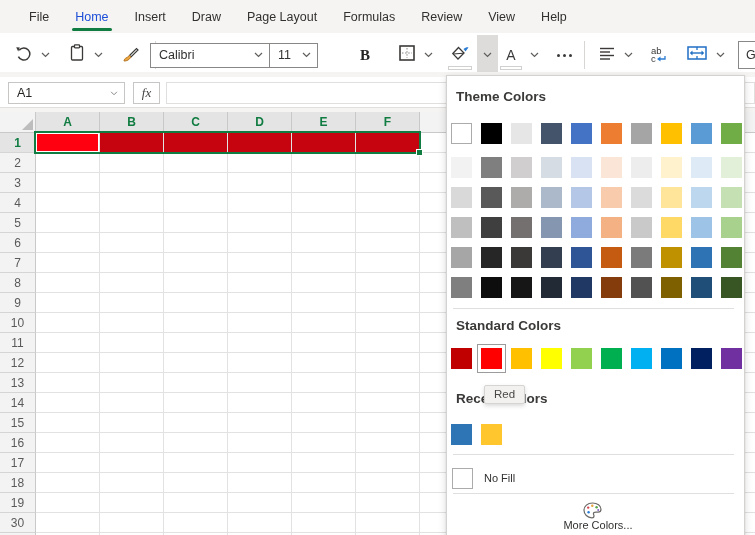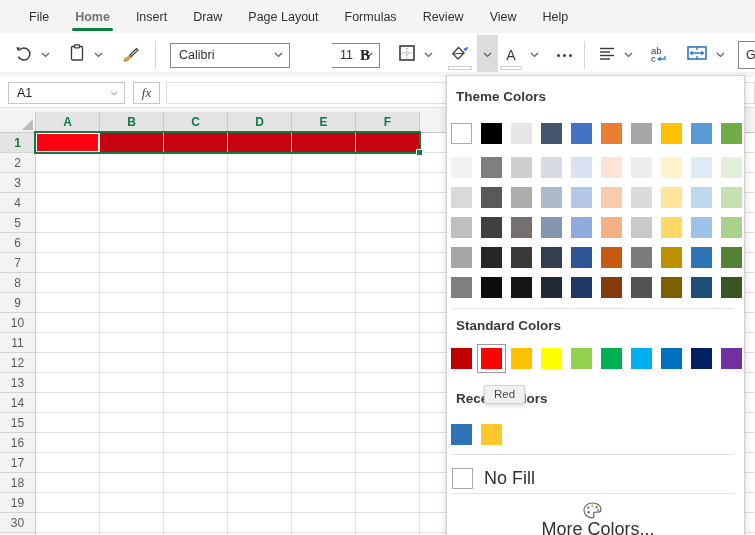--- a/index.html
+++ b/index.html
@@ -7,21 +7,21 @@
   body {
     font-family:"Liberation Sans","DejaVu Sans",sans-serif;
     background:#fff; position:relative; color:#3b3a39;
     -webkit-font-smoothing:antialiased;
   }
   
   .menubar { position:absolute; top:0; left:0; width:755px; height:33px;
     background:#f5f4f3; display:flex; align-items:center; padding-left:16px; }
   .menu-tab { position:relative; height:33px; display:flex; align-items:center;
     padding:0 13px; font-size:12.5px; color:#323130; cursor:default; }
-  .menu-tab.active { font-weight:bold; color:#737373; }
+  .menu-tab.active { font-weight:normal; color:#1d4ed8; }
   .menu-tab.active::after { content:""; position:absolute; left:10px; right:10px;
     bottom:2px; height:3px; background:#107c41; border-radius:2px; }
   
   .toolbar { position:absolute; top:33px; left:0; width:755px; height:44px;
     background:#fff; }
   .tb { position:absolute; top:0; height:44px; display:flex; align-items:center; }
   .tb-btn { display:flex; align-items:center; justify-content:center; height:32px;
     padding:0 3px; border-radius:2px; }
   .chev { margin-left:3px; display:flex; align-items:center; height:32px; padding:0 3px;}
   .chev.pressed { background:#dedcdb; height:40px; padding:0 6px; }
@@ -85,21 +85,21 @@
     color:#3b3a39; white-space:nowrap; }
   .swatch-row { position:absolute; left:4px; display:flex; gap:9px; }
   .swatch { width:21px; height:21px; flex:0 0 21px; }
   .swatch.bordered { border:1px solid #ababab; }
   .swatch.sel-ring { box-shadow:0 0 0 3px #fff, 0 0 0 4px #9b9b9b; }
   .theme-grid { position:absolute; left:4px; top:47px; }
   .theme-row { display:flex; gap:9px; margin-bottom:9px; }
   .theme-row.first { margin-bottom:13px; }
   .pdivider { position:absolute; left:6px; right:10px; height:1px; background:#e1dfdd; }
   .menu-row { position:absolute; left:0; width:297px; height:30px; display:flex;
-    align-items:center; padding-left:5px; font-size:18px; color:#323130; cursor:default;}
+    align-items:center; padding-left:5px; font-size:11px; color:#323130; cursor:default;}
   .menu-row .swatch { margin-right:11px; }
   .menu-row .ico { width:21px; margin-right:11px; display:flex; justify-content:center;}
   .tooltip { position:absolute; left:484px; top:385px; z-index:60; background:#f2f1f0;
     border:1px solid #d6d4d2; border-radius:2px; padding:2px 9px 3px; font-size:11.5px;
     color:#494847; box-shadow:0 2px 4px rgba(0,0,0,.15); }
 </style>
 </head>
 <body>
 
 <div class="menubar">
@@ -149,21 +149,21 @@
     <div class="tb-btn">
       <span>
         <svg width="19" height="17" viewBox="0 0 19 17" fill="none">
           <path d="M8.5 10.5 L15.5 3.5 L17 5 L10 12 Z" stroke="#3b3a39" stroke-width="1.2" fill="#fff"></path>
           <path d="M3 16 C3 13 5.5 13.5 8.5 10.5 L10 12 C8 15 6 16 3 16 Z" fill="#eda63d" stroke="#b5772a" stroke-width="1"></path>
         </svg>
       </span>
     </div>
   </div>
   <div class="sep" style="left:155px;"></div>
-  <div class="tb" style="left:170px;gap:42px;">
+  <div class="tb" style="left:150px;">
     <div class="combo" style="width:120px;">
       <span>Calibri</span>
       <svg width="9" height="6" viewBox="0 0 9 6">
           <polyline points="1,1 4.5,4.5 8,1" stroke="#605e5c" stroke-width="1.2" fill="none"></polyline>
         </svg>
     </div>
     <div class="combo" style="width:48px; border-left:none;">
       <span>11</span>
       <svg width="9" height="6" viewBox="0 0 9 6">
           <polyline points="1,1 4.5,4.5 8,1" stroke="#605e5c" stroke-width="1.2" fill="none"></polyline>

